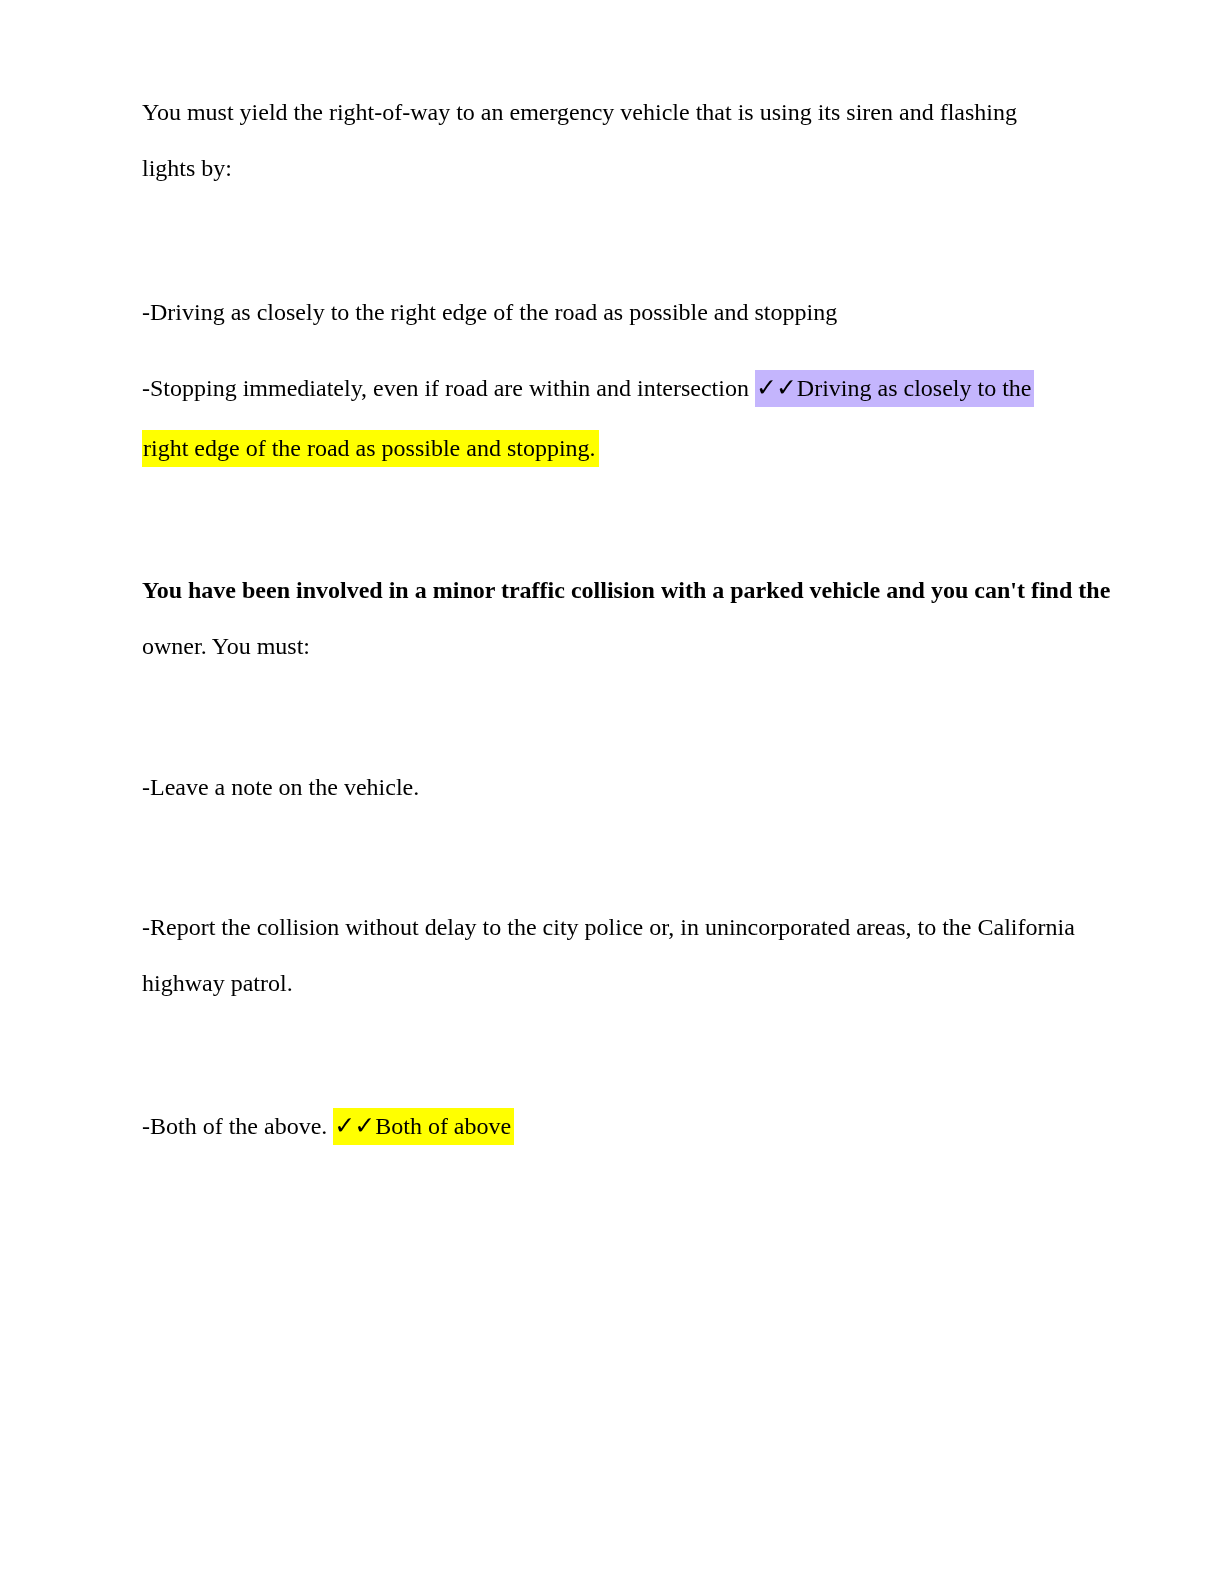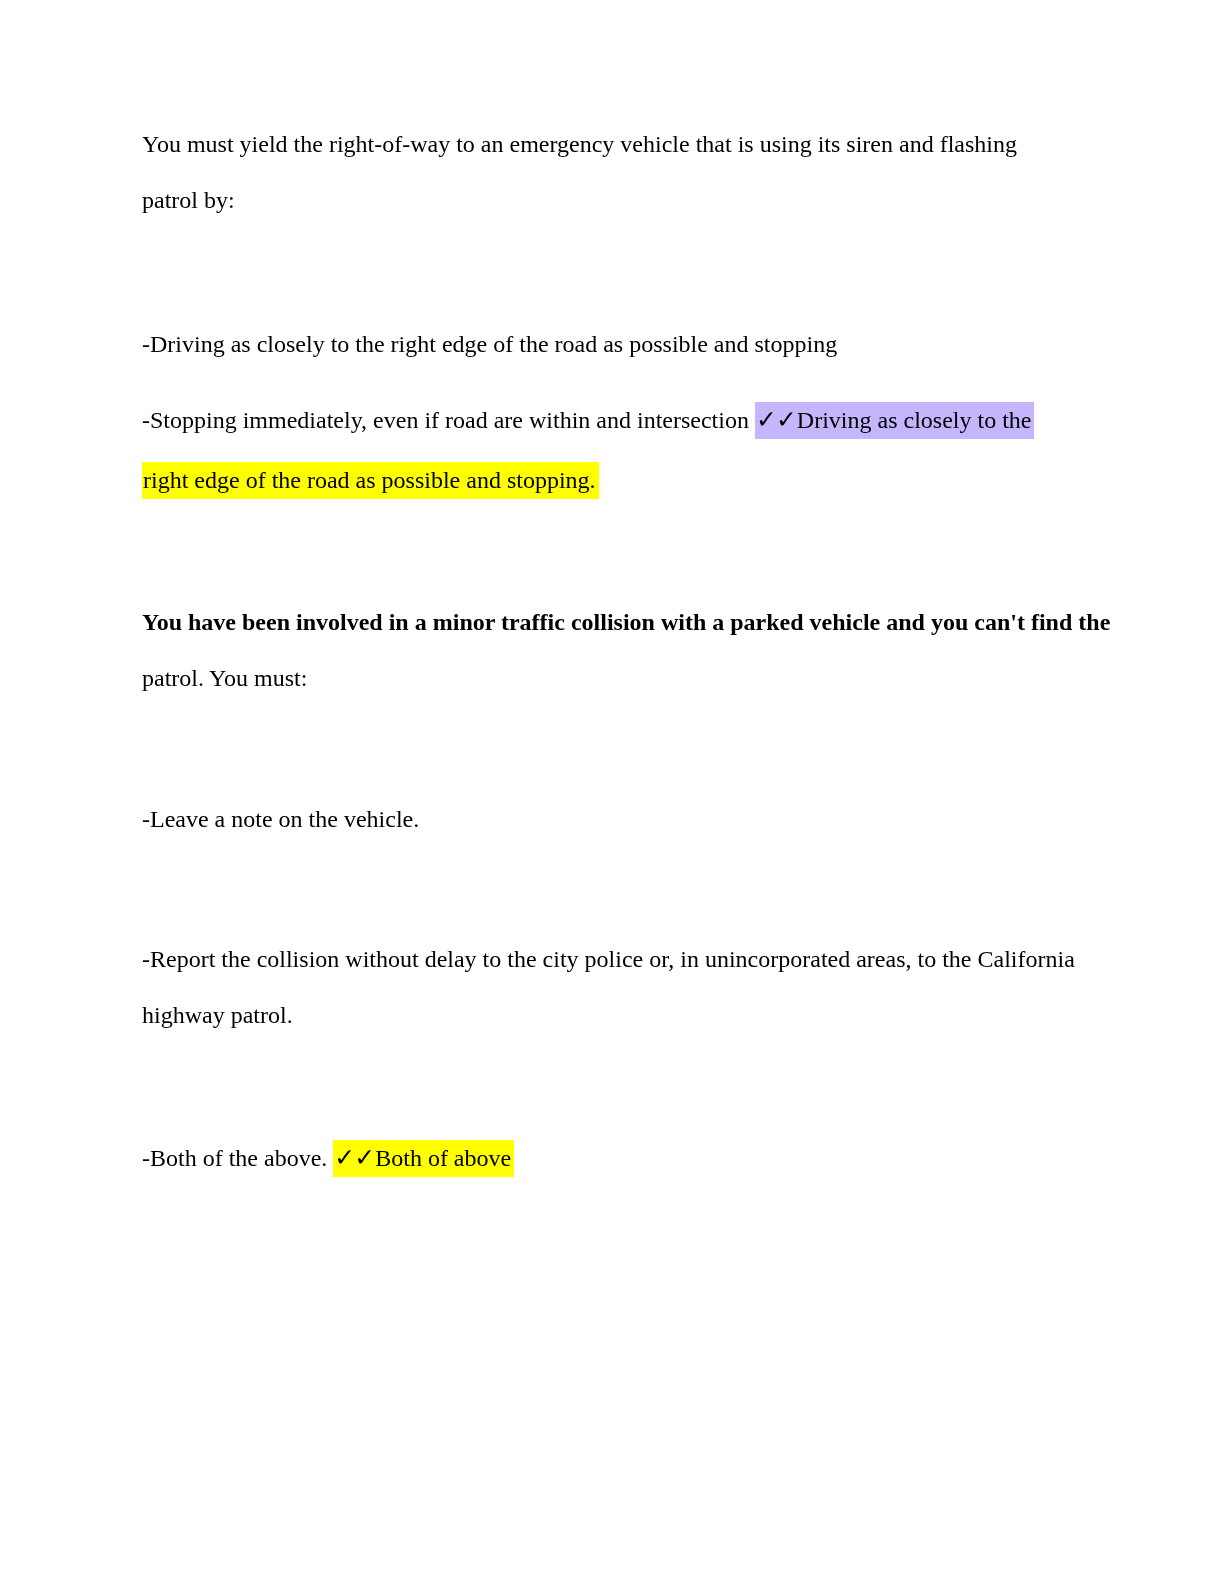--- a/index.html
+++ b/index.html
@@ -2,21 +2,21 @@
 <html><head>
 <meta charset="utf-8">
 <style>
   html, body { margin: 0; padding: 0; background: #ffffff; }
   .page {
     position: relative;
     width: 1224px;
     height: 1584px;
     background: #ffffff;
     box-sizing: border-box;
-    padding: 116px 140px 0 142px;
+    padding: 84px 140px 0 142px;
     font-family: "Liberation Serif", serif;
     font-size: 24px;
     color: #000000;
     overflow: hidden;
   }
   .line {
     display: block;
     height: 56px;
     line-height: 56px;
     white-space: pre;
@@ -42,37 +42,37 @@
   }
 </style>
 </head>
 <body>
 
 <div class="page" style="background: rgb(255, 255, 255); color: rgb(0, 0, 0);">
 
   <section>
     <div>
       <span class="line">You must yield the right-of-way to an emergency vehicle that is using its siren and flashing</span>
-      <span class="line">patrol by:</span>
+      <span class="line">lights by:</span>
     </div>
 
     <div>
       <span class="line m-opt1">-Driving as closely to the right edge of the road as possible and stopping</span>
 
 
       <span class="line m-opt3"><span>-Stopping immediately, even if road are within and intersection </span><span class="hl" style="background: #c4b5fd;"><span class="check">✓✓</span><span>Driving as closely to the</span></span></span>
 
       <span class="line m-hl2"><span class="hl" style="background: rgb(255, 255, 0);"><span>right edge of the road as possible and stopping.</span></span></span>
     </div>
   </section>
 
   <section>
     <div>
       <span class="line m-q2">You have been involved in a minor traffic collision with a parked vehicle and you can't find the</span>
-      <span class="line">patrol. You must:</span>
+      <span class="line">owner. You must:</span>
     </div>
 
     <div>
       <span class="line m-q2o1">-Leave a note on the vehicle.</span>
 
       <span class="line m-q2o2">-Report the collision without delay to the city police or, in unincorporated areas, to the California</span>
       <span class="line">highway patrol.</span>
 
       <span class="line m-q2o3"><span>-Both of the above. </span><span class="hl" style="background: rgb(255, 255, 0);"><span class="check">✓✓</span><span>Both of above</span></span></span>
     </div>

